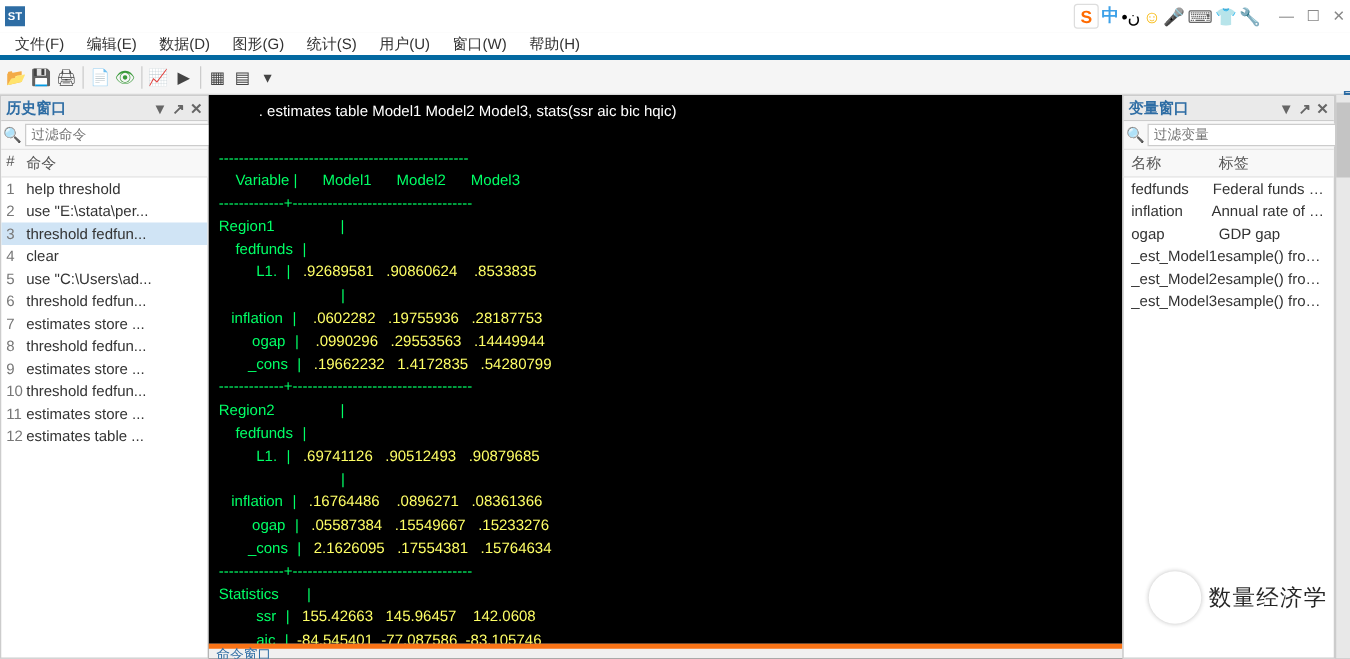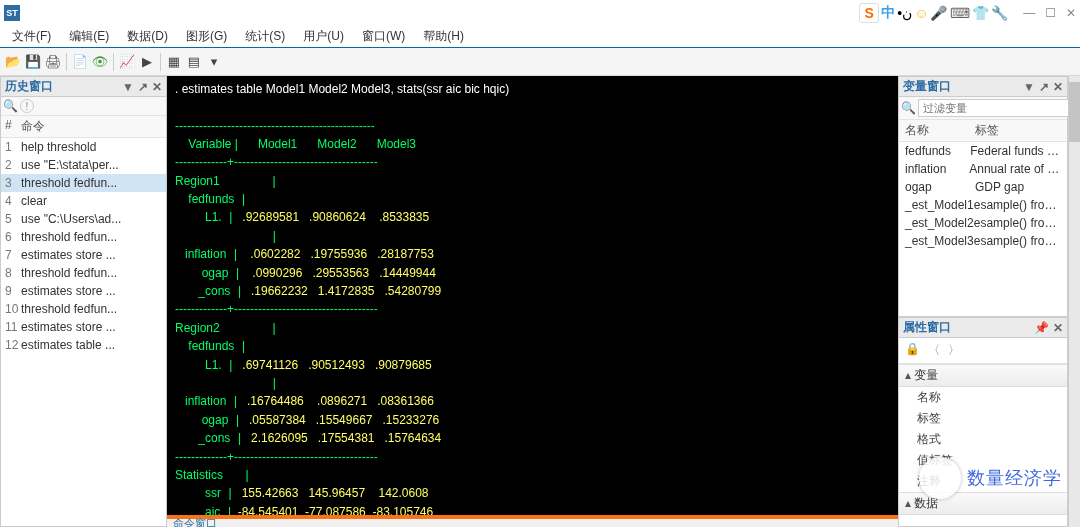--- a/index.html
+++ b/index.html
@@ -4,21 +4,21 @@
 <style>
 * { margin: 0; padding: 0; box-sizing: border-box; font-family: "Segoe UI", "Microsoft YaHei", sans-serif; font-size: 12px; }
 body { background: #f0f0f0; width: 1080px; height: 527px; overflow: hidden; }
 .titlebar { height: 26px; background: #fff; display: flex; align-items: center; padding: 0 4px; justify-content: space-between; }
 .titlebar-left { display: flex; align-items: flex-end; gap: 6px; color: #666; }
 .titlebar-right { display: flex; align-items: center; gap: 4px; }
 .app-icon { width: 16px; height: 16px; background: #2e6da4; display: inline-flex; align-items: center; justify-content: center; color: #fff; font-size: 9px; font-weight: bold; }
 .ext-icons { display: flex; gap: 2px; align-items: center; }
 .ext-icons span { font-size: 14px; }
 .win-btns { display: flex; gap: 10px; margin-left: 10px; color: #888; }
-.menubar { height: 22px; background: #fff; display: flex; align-items: center; padding: 0 4px; gap: 2px; border-bottom: 1px solid #0369a1; }
+.menubar { height: 22px; background: #fff; display: flex; align-items: center; padding: 0 4px; gap: 2px; border-bottom: 4px solid #0369a1; }
 .menubar span { padding: 2px 8px; color: #333; }
 .toolbar { height: 28px; background: #f5f5f5; display: flex; align-items: center; padding: 0 4px; gap: 2px; border-bottom: 1px solid #d8d8d8; }
 .toolbar span { width: 18px; height: 18px; display: inline-flex; align-items: center; justify-content: center; color: #444; font-size: 13px; }
 .toolbar .sep { border-left: 1px solid #ccc; width: 1px; margin: 0 2px; }
 .main { display: flex; height: 451px; }
 .panel { background: #fff; border: 1px solid #ccc; display: flex; flex-direction: column; }
 .panel-header { height: 20px; background: #eaeaea; border-bottom: 1px solid #ccc; display: flex; align-items: center; justify-content: space-between; padding: 0 4px; color: #2e6da4; font-weight: bold; }
 .panel-header-right { display: flex; gap: 4px; color: #666; font-size: 10px; }
 .left-panel { width: 167px; }
 .right-panel { width: 170px; }
@@ -41,24 +41,24 @@
 .prop { border-top: 1px solid #ccc; }
 .prop .tabs { padding: 4px 6px; display: flex; gap: 8px; color: #777; border-bottom:1px solid #e4e4e4; }
 .prop .section { padding: 2px 6px; color: #333; }
 .prop .section.head { background: linear-gradient(#fafafa,#ececec); border-top: 1px solid #ddd; border-bottom: 1px solid #ddd; }
 .prop .row { display: flex; }
 .prop .row span:first-child { width: 70px; padding-left: 12px; color:#444; }
 .prop .row span:last-child { color: #555; }
 .results { flex: 1; padding: 4px 8px; color: #0f0; font-family: "Consolas", monospace; font-size: 12.5px; line-height: 1.45; overflow: hidden; white-space: pre; }
 .results .y { color: #ffff66; }
 .results .g { color: #00ff66; }
-.cmd-line { color: #fff; }
+.cmd-line { color: #fff; margin-left: 32px; }
 .logo-overlay { position: absolute; right: 18px; bottom: 28px; display: flex; align-items: center; gap: 6px; opacity: 0.85; }
 .logo-overlay .circle { width: 42px; height: 42px; border-radius: 50%; background: #fff; box-shadow: 0 0 4px rgba(0,0,0,.3); }
-.logo-overlay .txt { color: #1d4ed8; font-size: 18px; letter-spacing: 1px; }
+.logo-overlay .txt { color: #000000; font-size: 18px; letter-spacing: 1px; }
 .scrollbar { width: 12px; background: #e8e8e8; border-left: 1px solid #ccc; }
 .scrollbar .thumb { background: #c4c4c4; height: 60px; margin-top: 6px; }
 .sogou-bar { display:flex; align-items:center; gap:2px; }
 .sogou-bar .s { width:20px;height:20px;background:#fff;border:1px solid #ddd;border-radius:3px;display:flex;align-items:center;justify-content:center;color:#ff6a00;font-weight:bold;font-size:14px;}
 .sogou-bar span { font-size:14px; }
 </style>
 </head>
 <body>
 
 <div class="titlebar">
@@ -117,20 +117,21 @@
     <div class="panel-header">
       <span>历史窗口</span>
       <span class="panel-header-right">
         <span>▼</span>
         <span>↗</span>
         <span>✕</span>
       </span>
     </div>
     <div class="search-row">
       <span style="color:#888">🔍</span>
+      <input placeholder="过滤命令" style="">
       <span style="color:#888;border:1px solid #ccc;border-radius:50%;width:14px;height:14px;display:inline-flex;align-items:center;justify-content:center;font-size:10px">!</span>
     </div>
     <div class="hist-head">
       <span class="hn">#</span>
       <span>命令</span>
     </div>
     <div class="hist-rows" id="hist-rows">
         <div class="hist-row">
           <span class="num">1</span>
           <span class="cmd">help threshold</span>
@@ -206,21 +207,21 @@
 <span class="g">-------------+------------------------------------</span>
 <span class="g">Statistics</span>   <span class="g">|</span>
 <span class="g">         ssr</span> <span class="g">|</span><span class="y">   155.42663</span><span class="y">   145.96457</span><span class="y">    142.0608</span>
 <span class="g">         aic</span> <span class="g">|</span><span class="y">  -84.545401</span><span class="y">  -77.087586</span><span class="y">  -83.105746</span>
  
  
 </div>
     <div style="height:12px;background:#f0f0f0;border-top:4px solid #f97316;padding:0 6px;color:#2e6da4;font-size:11px;display:flex;align-items:center">命令窗口</div>
   </div>
 
-  <div style="display:flex;flex-direction:column;width:170px">
+  <div style="display:flex;flex-direction:row;width:170px">
     <div class="panel right-panel" style="flex:1;min-height:0">
       <div class="panel-header">
         <span>变量窗口</span>
         <span class="panel-header-right">
           <span>▼</span>
           <span>↗</span>
           <span>✕</span>
         </span>
       </div>
       <div class="search-row">

